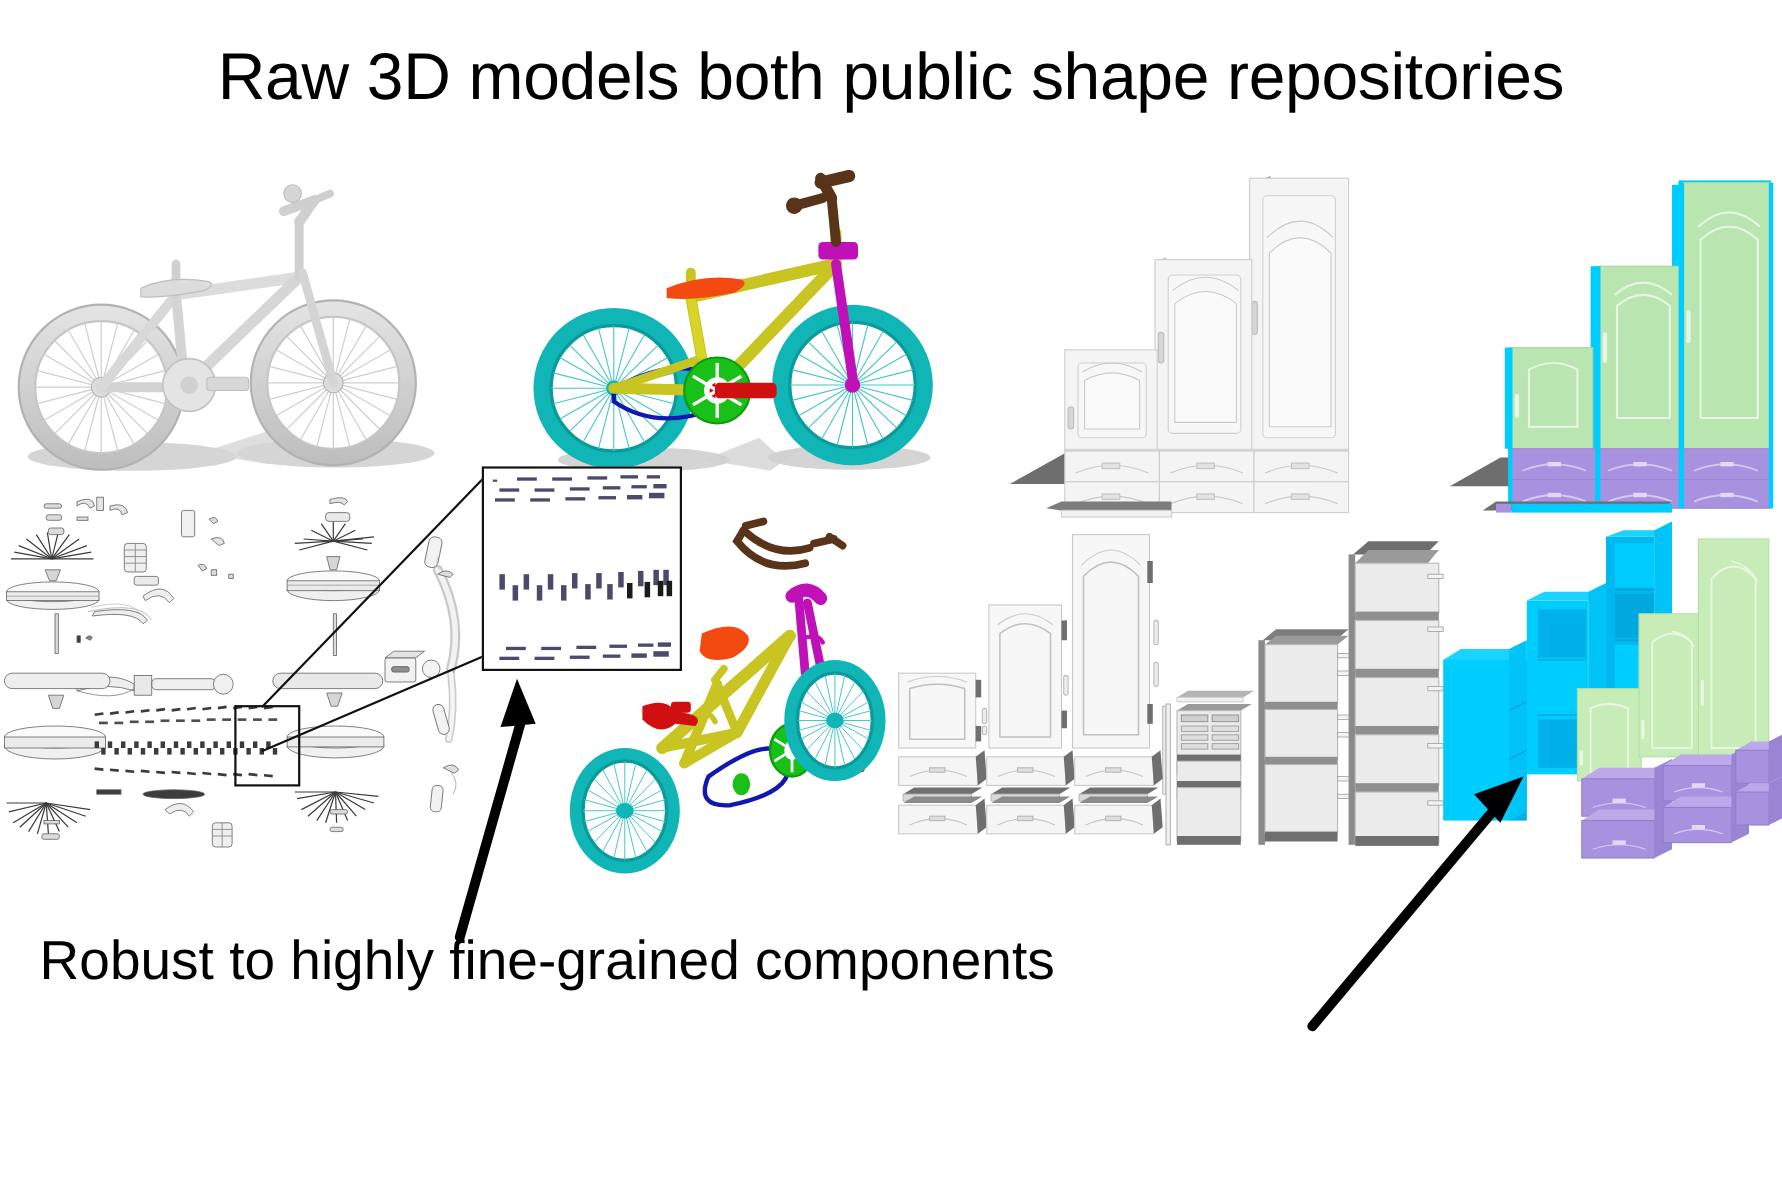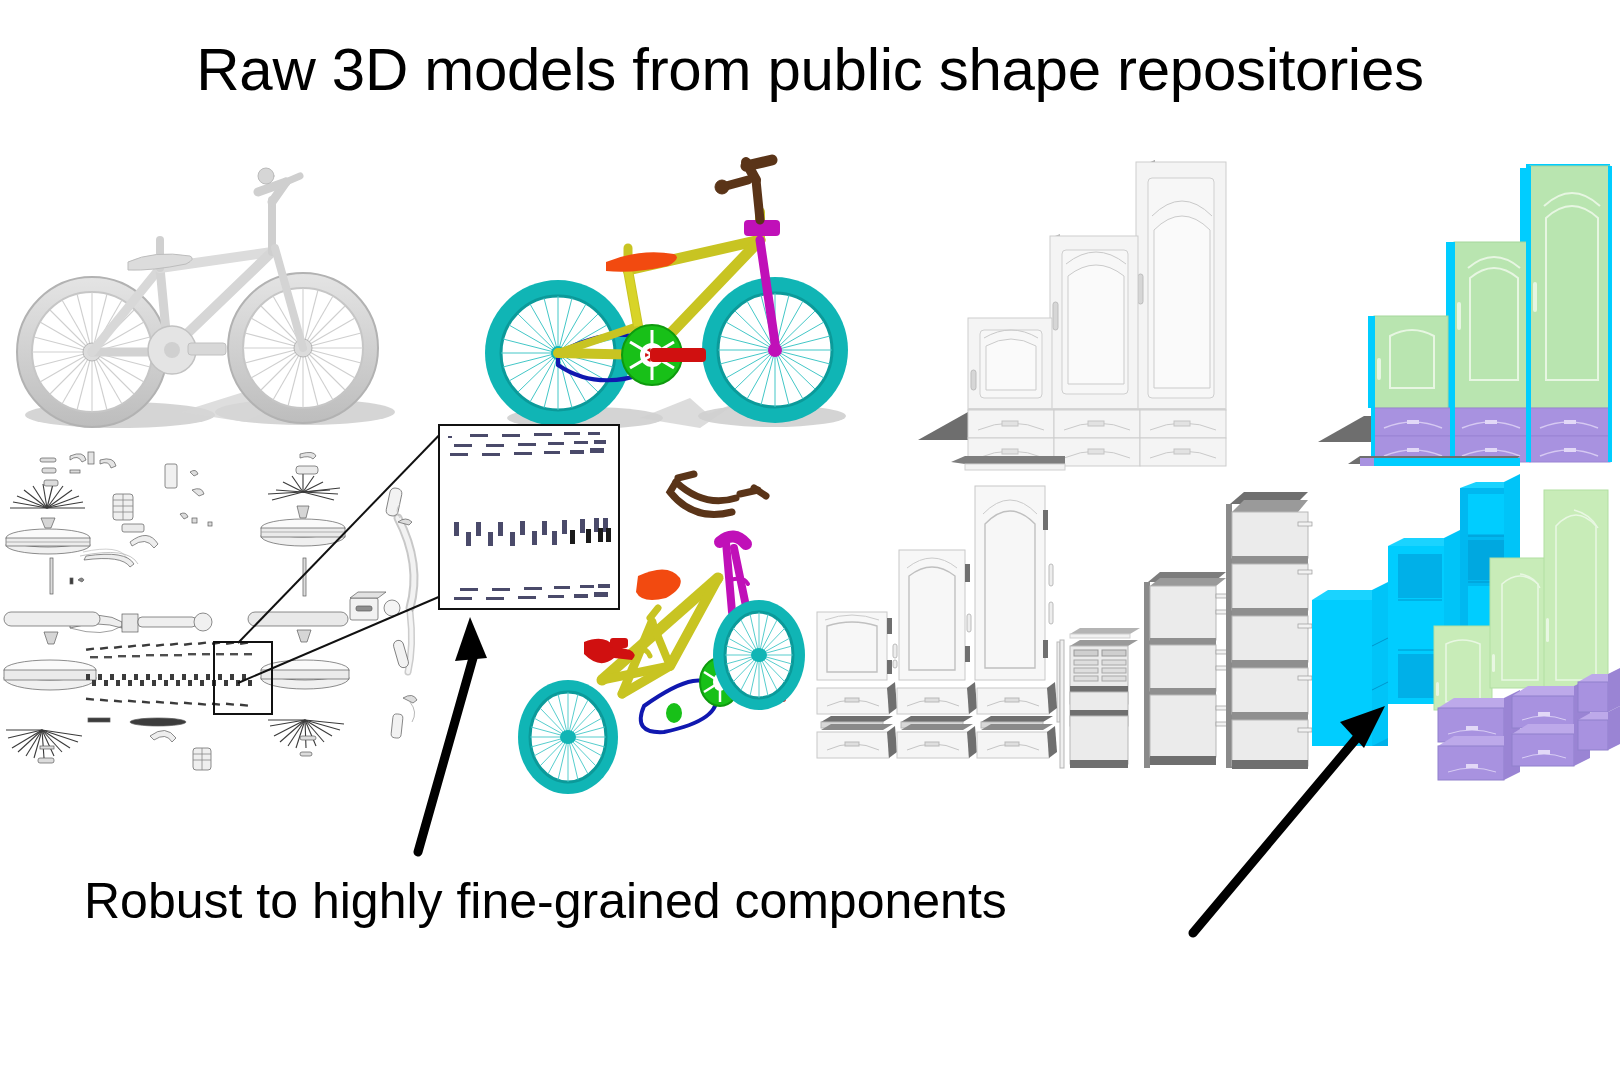--- a/index.html
+++ b/index.html
@@ -6,35 +6,35 @@
   html,body{margin:0;padding:0;background:#ffffff;}
   body{width:1620px;height:1080px;position:relative;overflow:hidden;
        font-family:"Liberation Sans","DejaVu Sans",sans-serif;color:#000;}
   .slide{position:absolute;inset:0;background:#fff;}
 
   
   .title{position:absolute;left:0;top:38px;width:1620px;text-align:center;
          font-size:60px;line-height:1.05;letter-spacing:-0.3px;color:#000;
          font-weight:400;}
   .cap{position:absolute;font-size:50px;color:#000;white-space:nowrap;font-weight:400;}
-  .cap-robust{left:36px;top:872px;margin-left:48px;}
+  .cap-robust{left:36px;top:844px;}
   .cap-coherent{left:468px;top:940px;}
 
   
   .panel{position:absolute;}
   svg{display:block;overflow:visible;}
 
   .insetbox{position:absolute;border:2px solid #111;background:#fff;}
 </style>
 </head>
 <body>
 
 <div class="slide">
 
-  <div class="title">Raw 3D models from public shape repositories</div>
+  <div class="title">Raw 3D models both public shape repositories</div>
 
   <div class="panel" style="left:0px;top:140px;width:400px;height:295px;">
     <svg width="400" height="295" viewBox="0 0 400 295">
       <defs>
         <linearGradient id="gtire" x1="0" y1="0" x2="0" y2="1">
           <stop offset="0" stop-color="#e4e4e4"></stop>
             <stop offset="1" stop-color="#bdbdbd"></stop>
         </linearGradient>
         <linearGradient id="gtube" x1="0" y1="0" x2="0" y2="1">
           <stop offset="0" stop-color="#eeeeee"></stop>

